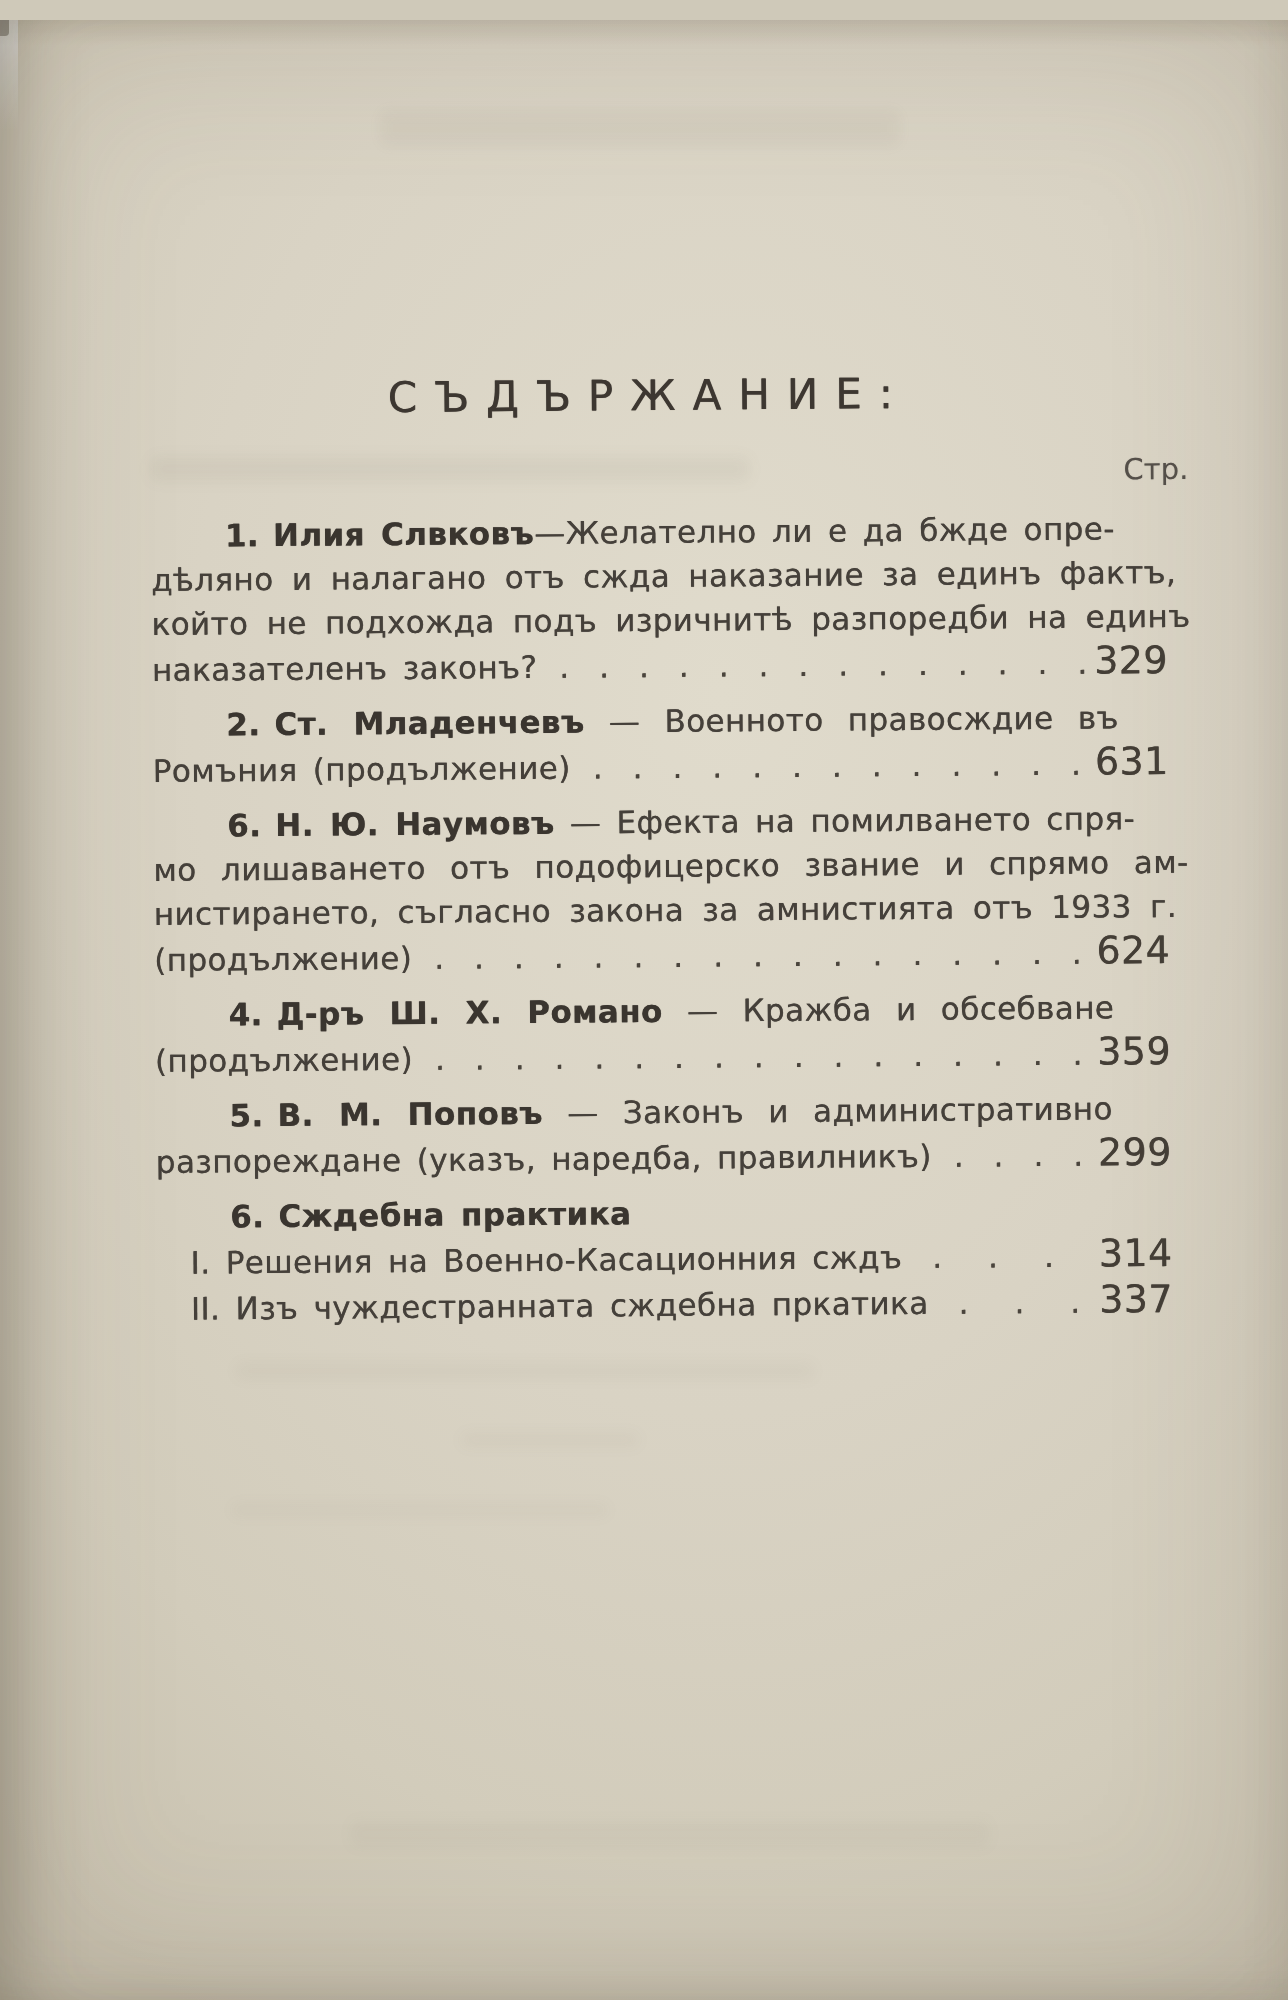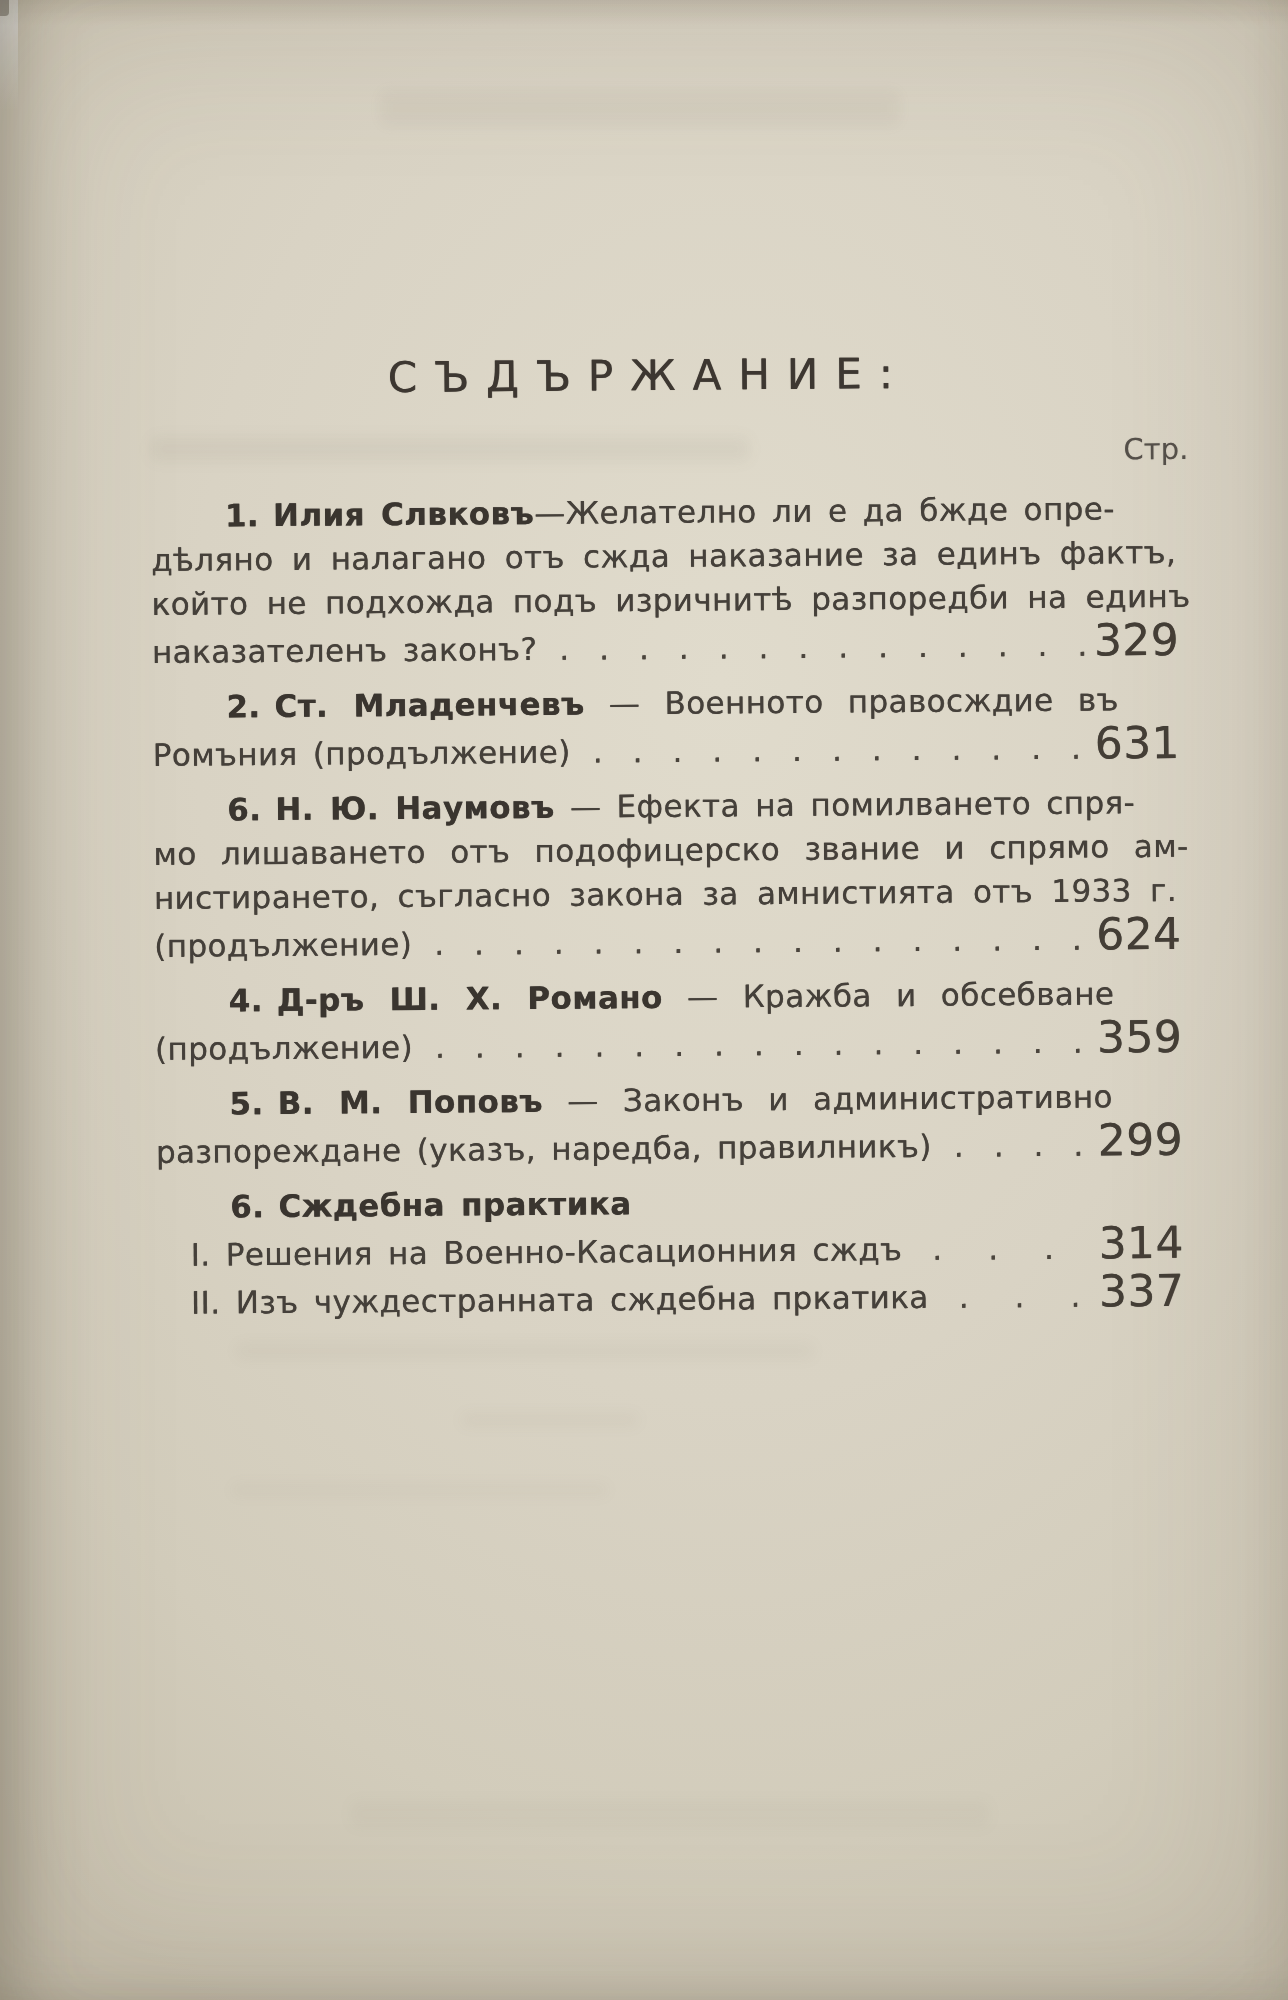--- a/index.html
+++ b/index.html
@@ -5,20 +5,21 @@
   html,body{margin:0;padding:0;}
   body{
     width:1288px;height:2000px;position:relative;overflow:hidden;
     background:#cfc9b9;
     font-family:"DejaVu Sans",sans-serif;
   }
   .paper{
     position:absolute;inset:0;
     background:
       radial-gradient(ellipse 1100px 1500px at 56% 34%, #e0dbcc 0%, #d9d3c4 48%, #d2ccbb 78%, #c9c2b0 100%);
+    margin-top: 20px;
   }
   .vignette{
     position:absolute;inset:0;pointer-events:none;
     box-shadow:
       inset 60px 0 70px -45px rgba(70,62,48,.30),
       inset -30px 0 60px -45px rgba(90,80,60,.18),
       inset 0 -40px 80px -50px rgba(95,85,65,.22),
       inset 0 0 150px 40px rgba(105,95,75,.14);
   }
   .top-edge{
@@ -65,21 +66,21 @@
   .line.sp2{word-spacing:14px;}
   .b{font-weight:bold;color:#3a352f;}
   .num{margin-right:14px;}
   .line.last{display:flex;align-items:baseline;text-indent:0;}
   .line.last .txt{flex:none;}
   .leader{
     flex:1;overflow:hidden;white-space:nowrap;
     padding-left:22px;letter-spacing:30px;color:#4a443c;
   }
   .leader.wideDots{letter-spacing:46px;padding-left:30px;}
-  .pagenum{flex:none;width:74px;text-align:right;font-size:44px;color:#443e36;}
+  .pagenum{flex:none;width:74px;text-align:right;font-size:38px;color:#443e36;}
   .line.sub{padding-left:34px;}
 </style>
 </head>
 <body>
 
 <div class="paper">
 
   <div class="corner-edge"></div>
   <div class="corner-notch"></div>
 

